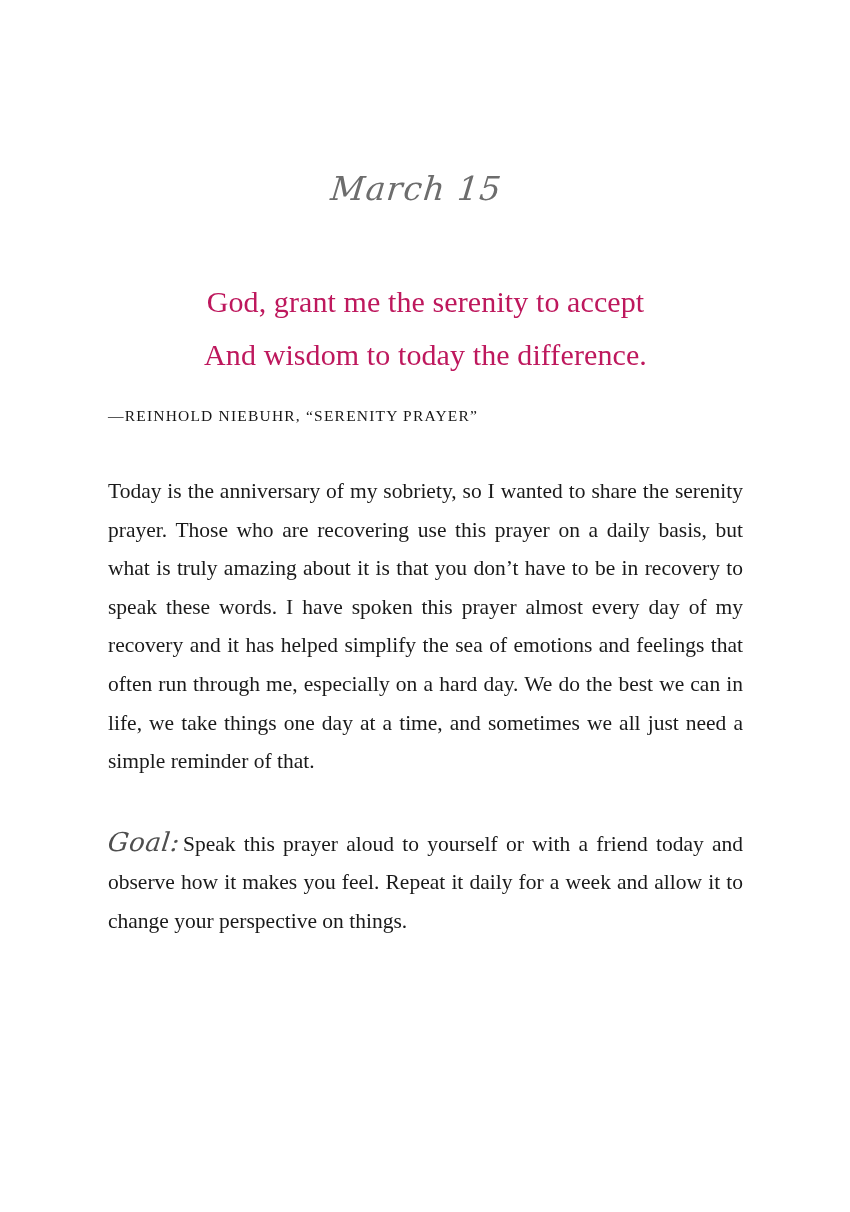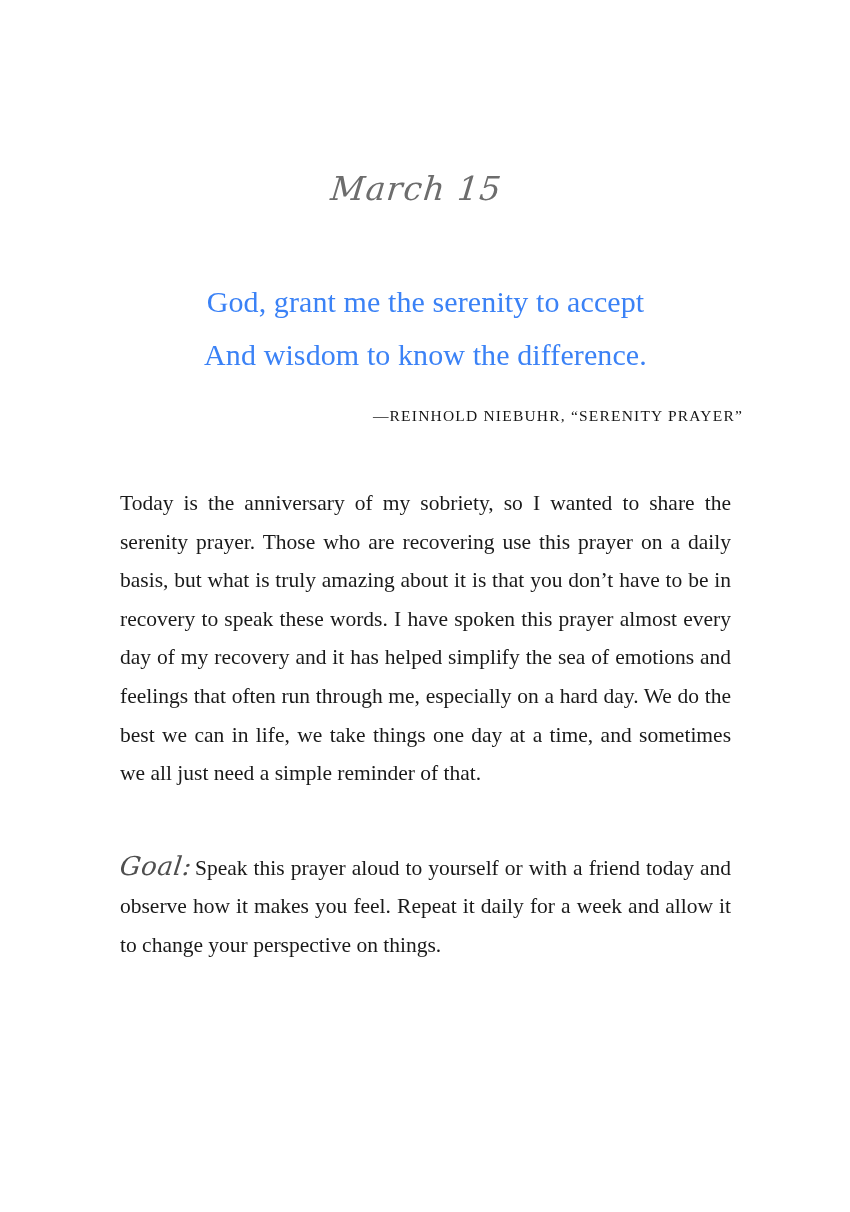--- a/index.html
+++ b/index.html
@@ -45,43 +45,43 @@
   .quote-block {
     margin: 0;
     padding-top: 70px;
     text-align: center;
   }
 
   .quote-line {
     display: block;
     font-size: 30px;
     line-height: 53px;
-    color: #3b82f6;
+    color: #be185d;
     letter-spacing: 0.1px;
     white-space: nowrap;
   }
 
   .attribution {
     display: block;
     margin-top: 24px;
-    text-align: right;
+    text-align: left;
     font-size: 18px;
     letter-spacing: 1.15px;
     color: #151515;
     font-variant: small-caps;
     text-transform: uppercase;
   }
   .attribution-inner {
     font-size: 15.5px;
     letter-spacing: 1.2px;
   }
 
   
   .body-paragraph {
-    margin: 12px;
+    margin: 0;
     text-align: justify;
     text-justify: inter-word;
     font-size: 21.5px;
     line-height: 38.6px;
     color: #1a1a1a;
     hyphens: manual;
   }
 
   .body-paragraph.first {
     padding-top: 46px;
@@ -107,21 +107,21 @@
 </head>
 <body>
 
 <div class="page">
   <div class="content">
 
     <h1 class="date-heading">March 15</h1>
 
     <blockquote class="quote-block">
       <span class="quote-line">God, grant me the serenity to accept</span>
-      <span class="quote-line">And wisdom to know the difference.</span>
+      <span class="quote-line">And wisdom to today the difference.</span>
       <span class="attribution">
         <span class="attribution-inner">—Reinhold Niebuhr, “Serenity Prayer”</span>
       </span>
     </blockquote>
 
     <p class="body-paragraph first">Today is the anniversary of my sobriety, so I wanted to share the serenity prayer. Those who are recovering use this prayer on a daily basis, but what is truly amazing about it is that you don’t have to be in recovery to speak these words. I have spoken this prayer almost every day of my recovery and it has helped sim­plify the sea of emotions and feelings that often run through me, especially on a hard day. We do the best we can in life, we take things one day at a time, and sometimes we all just need a simple reminder of that.</p>
 
     <p class="body-paragraph goal">
       <span class="goal-label">Goal:</span><span>Speak this prayer aloud to yourself or with a friend today and observe how it makes you feel. Repeat it daily for a week and allow it to change your perspective on things.</span>
     </p>

